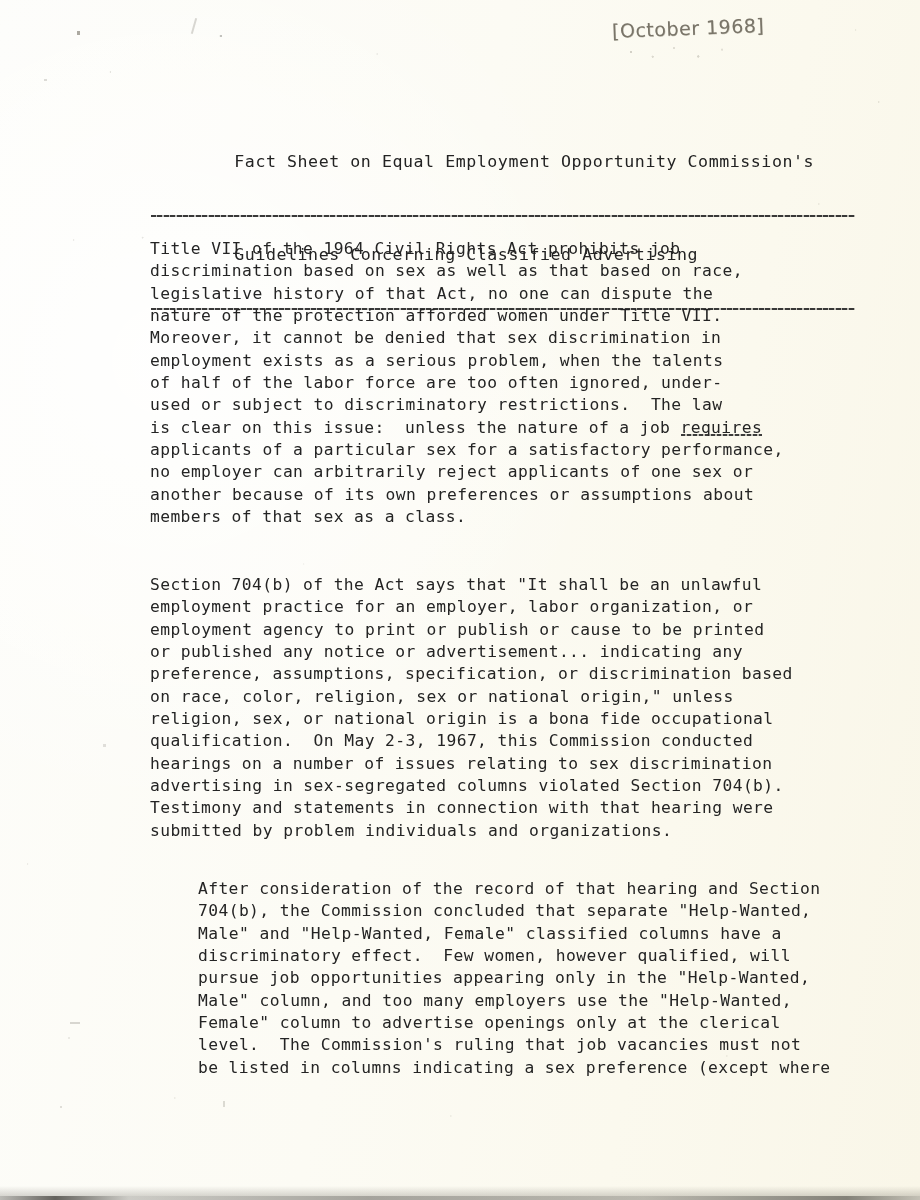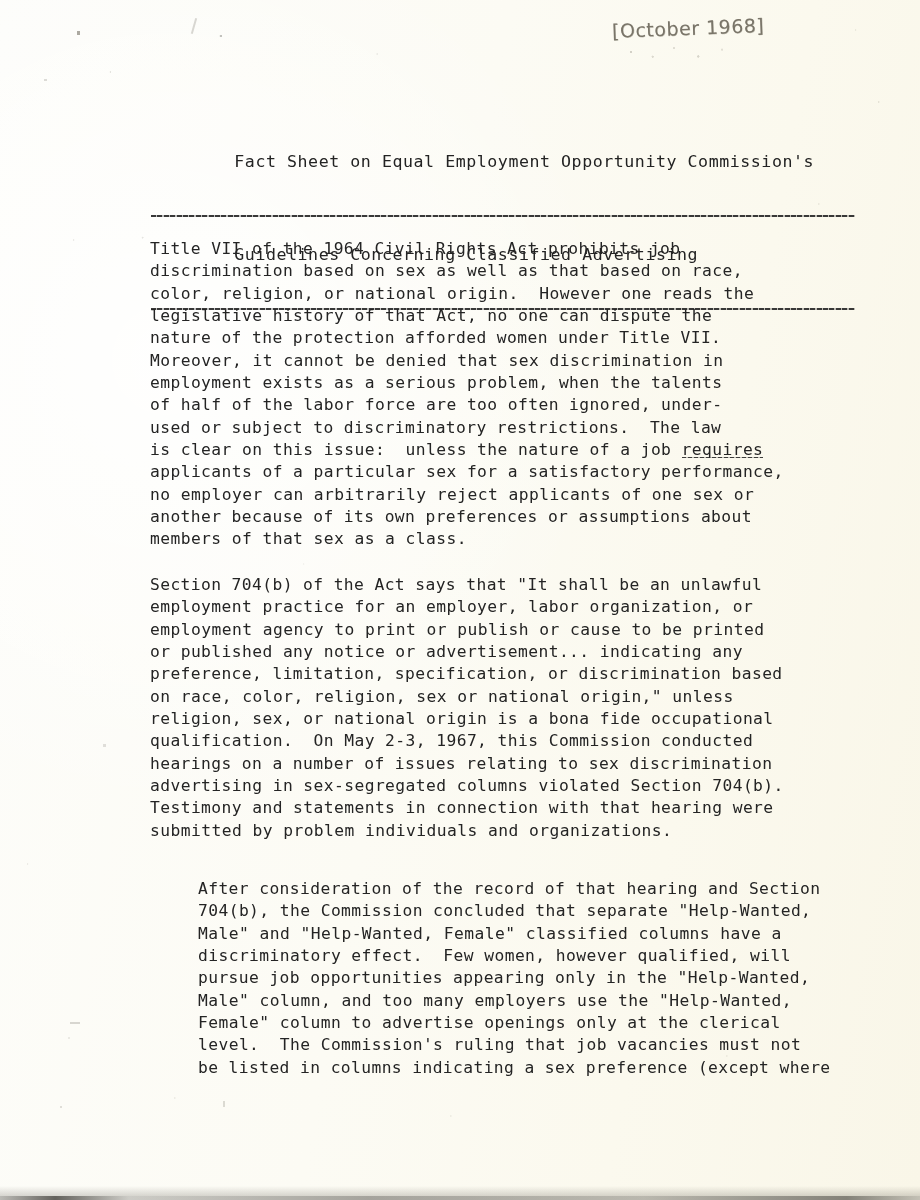--- a/index.html
+++ b/index.html
@@ -211,39 +211,38 @@
       <span class="title-line title-row-2">
         <span>Guidelines Concerning Classified Advertising</span>
         <span class="ul"></span>
       </span>
     </div>
 
     <div id="paragraphs">
         <div class="para" style="top: 238px;">
           <div class="line"><span>Title VII of the 1964 Civil Rights Act prohibits job</span></div>
           <div class="line"><span>discrimination based on sex as well as that based on race,</span></div>
-          <div class="line"><span>color, religion, or national origin.  However one reads the</span></div>
           <div class="line"><span>legislative history of that Act, no one can dispute the</span></div>
           <div class="line"><span>nature of the protection afforded women under Title VII.</span></div>
           <div class="line"><span>Moreover, it cannot be denied that sex discrimination in</span></div>
           <div class="line"><span>employment exists as a serious problem, when the talents</span></div>
           <div class="line"><span>of half of the labor force are too often ignored, under-</span></div>
           <div class="line"><span>used or subject to discriminatory restrictions.  The law</span></div>
           <div class="line"><span>is clear on this issue:  unless the nature of a job </span><span class="u">requires</span></div>
           <div class="line"><span>applicants of a particular sex for a satisfactory performance,</span></div>
           <div class="line"><span>no employer can arbitrarily reject applicants of one sex or</span></div>
           <div class="line"><span>another because of its own preferences or assumptions about</span></div>
           <div class="line"><span>members of that sex as a class.</span></div>
         </div>
         <div class="para" style="top: 574px;">
           <div class="line"><span>Section 704(b) of the Act says that "It shall be an unlawful</span></div>
           <div class="line"><span>employment practice for an employer, labor organization, or</span></div>
           <div class="line"><span>employment agency to print or publish or cause to be printed</span></div>
           <div class="line"><span>or published any notice or advertisement... indicating any</span></div>
-          <div class="line"><span>preference, limitation, specification, or discrimination based</span></div>
+          <div class="line"><span>preference, assumptions, specification, or discrimination based</span></div>
           <div class="line"><span>on race, color, religion, sex or national origin," unless</span></div>
           <div class="line"><span>religion, sex, or national origin is a bona fide occupational</span></div>
           <div class="line"><span>qualification.  On May 2-3, 1967, this Commission conducted</span></div>
           <div class="line"><span>hearings on a number of issues relating to sex discrimination</span></div>
           <div class="line"><span>advertising in sex-segregated columns violated Section 704(b).</span></div>
           <div class="line"><span>Testimony and statements in connection with that hearing were</span></div>
           <div class="line"><span>submitted by problem individuals and organizations.</span></div>
         </div>
         <div class="para" style="top: 878px; margin-left: 48px;">
           <div class="line"><span>After consideration of the record of that hearing and Section</span></div>

